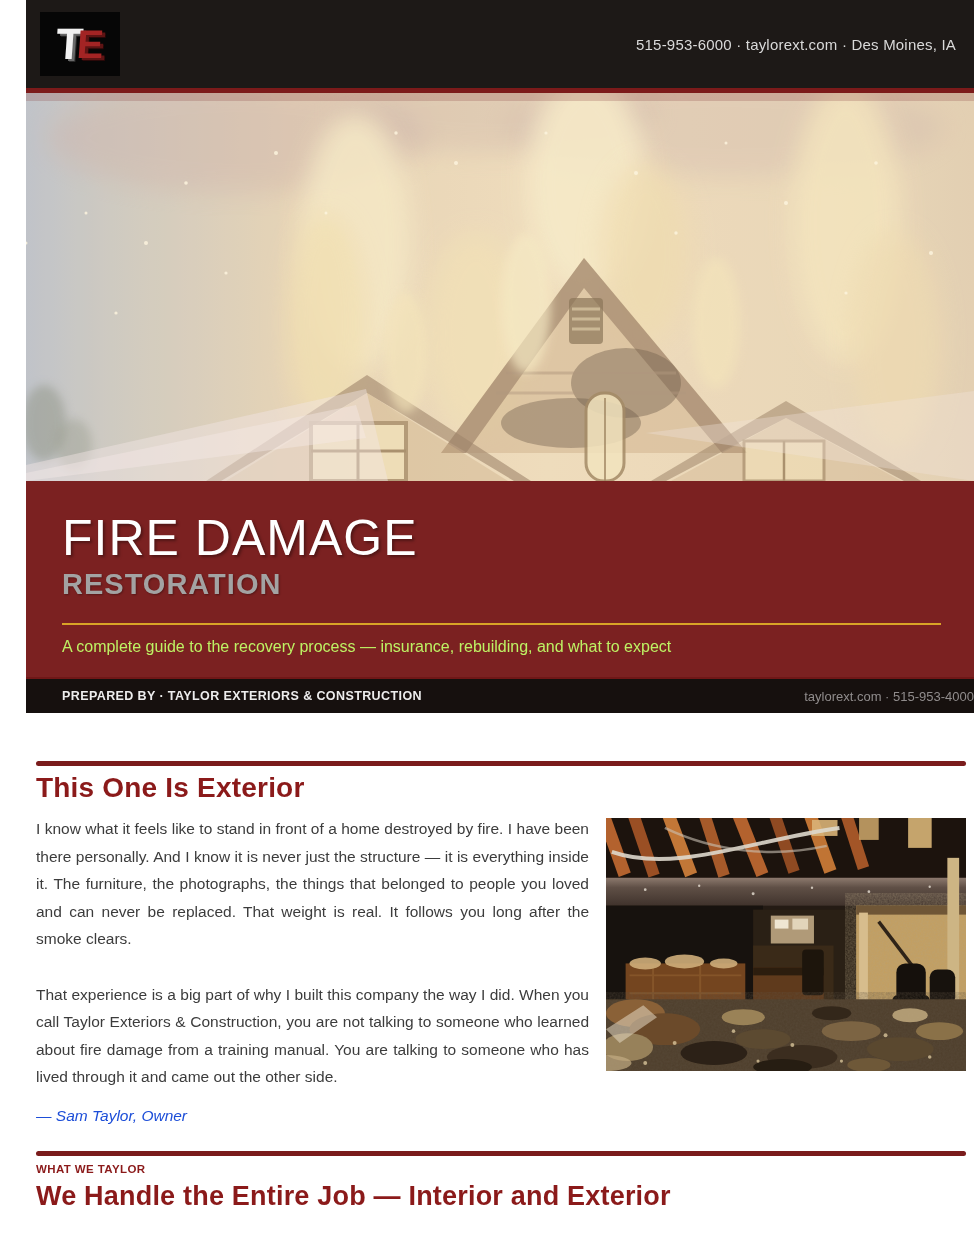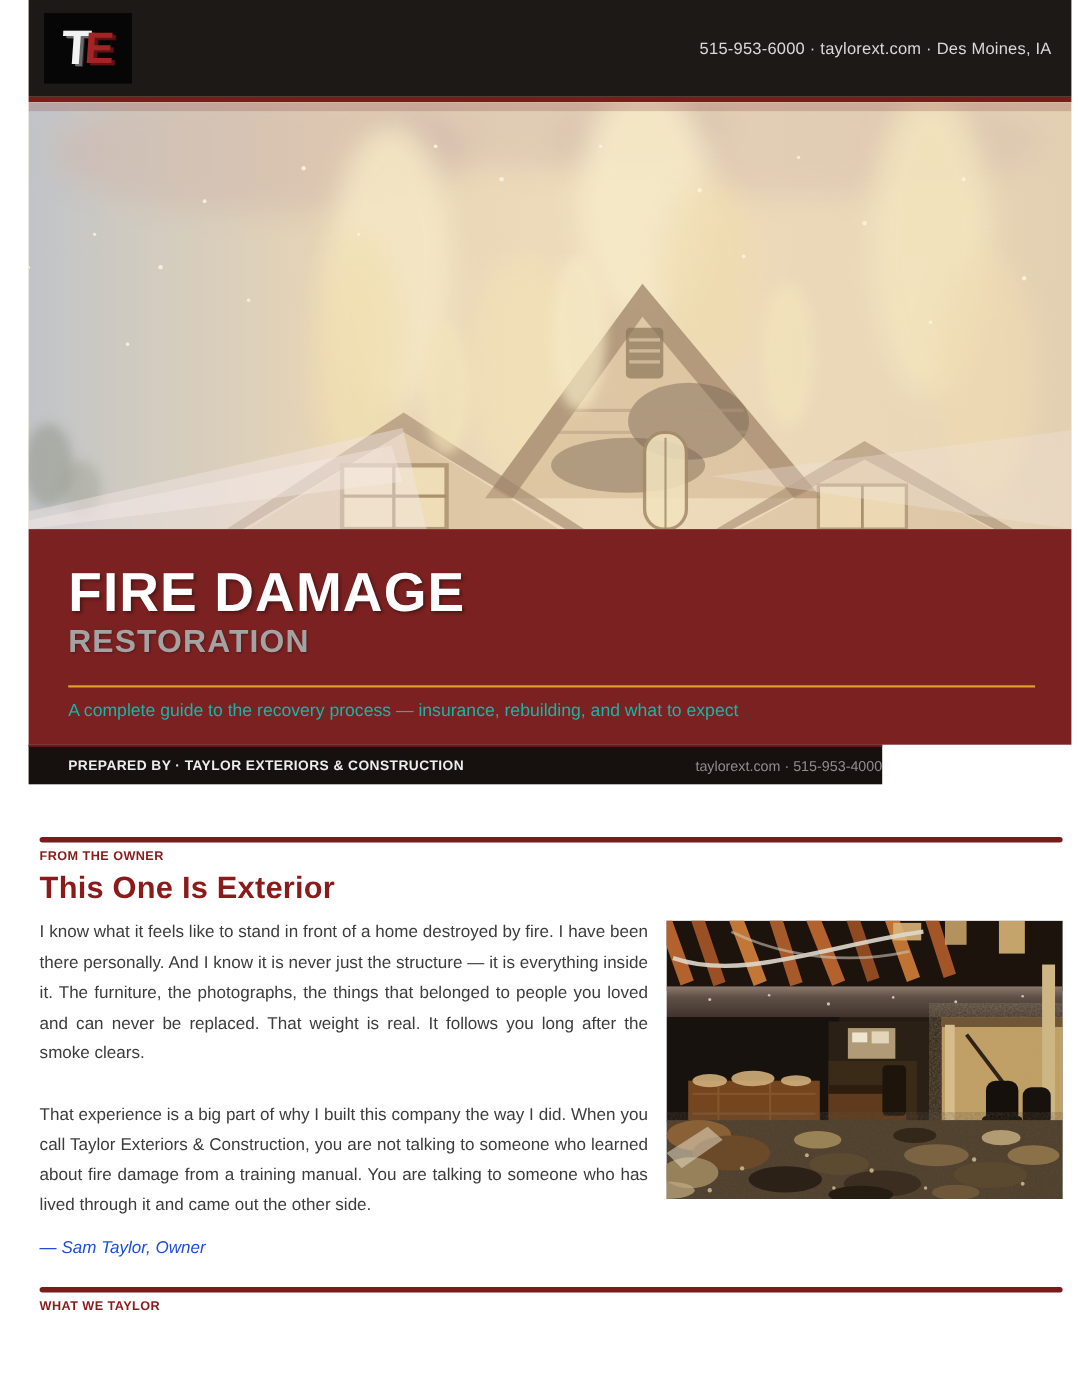--- a/index.html
+++ b/index.html
@@ -13,27 +13,27 @@
   .logo .e { color:#a32424; font-size:40px; margin-left:-6px; text-shadow:3px 2px 0 #5e1414, 4px 3px 0 #2a0808; transform:skewX(-4deg); }
   .contact { margin-left:auto; padding-right:18px; color:#d9d9d9; font-size:15px; letter-spacing:.2px; }
   .redline { margin-left:26px; width:948px; height:5px; background:#7c1a1a; }
 
   
   .hero { margin-left:26px; width:948px; height:388px; background:#e9d6b6; }
   .hero svg { display:block; width:100%; height:100%; }
 
   
   .banner { margin-left:26px; width:948px; height:196px; background:#7b2121; padding:30px 0 0 36px; }
-  .banner-title { font-size:50px; font-weight:bold; color:#ffffff; letter-spacing:1px; line-height:1.1; text-shadow:2px 2px 3px rgba(0,0,0,.35); }
+  .banner-title { font-size:50px; font-weight:normal; color:#ffffff; letter-spacing:1px; line-height:1.1; text-shadow:2px 2px 3px rgba(0,0,0,.35); }
   .banner-sub { font-size:29px; font-weight:bold; color:#a3a3a3; letter-spacing:1px; margin-top:2px; text-shadow:1px 1px 2px rgba(0,0,0,.3); }
   .goldline { width:879px; height:2px; background:#d9a427; margin-top:22px; }
-  .tagline { margin-top:13px; font-size:16px; color:#14b8a6; }
-
-  
-  .prepared { margin-left:26px; width:776px; height:36px; background:#16100e; border-top:2px solid #701717; display:flex; align-items:center; }
+  .tagline { margin-top:13px; font-size:16px; color:#bef264; }
+
+  
+  .prepared { margin-left:26px; width:948px; height:36px; background:#16100e; border-top:2px solid #701717; display:flex; align-items:center; }
   .prep-left { padding-left:36px; font-size:12.5px; font-weight:bold; color:#ededed; letter-spacing:.4px; }
   .prep-right { margin-left:auto; font-size:13px; color:#908c8c; }
 
   
   .content { margin:48px 14px 0 36px; width:930px; }
   .rule { height:5px; background:#7a1c1c; border-radius:3px; }
   .kicker { margin-top:7px; font-size:11.5px; font-weight:bold; color:#8b1a1a; letter-spacing:.4px; }
   .section-heading { margin-top:6px; font-size:28px; font-weight:bold; color:#8b1a1a; letter-spacing:.2px; }
   .owner-row { display:flex; margin-top:11px; }
   .owner-text { width:553px; font-size:15.5px; line-height:27.5px; color:#3c3c3c; text-align:justify; }
@@ -160,21 +160,20 @@
   </div>
 
   <div class="prepared">
     <div class="prep-left">PREPARED BY · TAYLOR EXTERIORS &amp; CONSTRUCTION</div>
     <div class="prep-right">taylorext.com · 515-953-4000</div>
   </div>
 
   <div class="content">
 
     <div class="rule"></div>
-    <div class="kicker">FROM THE OWNER</div>
     <div class="section-heading">This One Is Exterior</div>
 
     <div class="owner-row">
       <div class="owner-text">
         <p>I know what it feels like to stand in front of a home destroyed by fire. I have been there personally. And I know it is never just the structure — it is everything inside it. The furniture, the photographs, the things that belonged to people you loved and can never be replaced. That weight is real. It follows you long after the smoke clears.</p>
         <p>That experience is a big part of why I built this company the way I did. When you call Taylor Exteriors &amp; Construction, you are not talking to someone who learned about fire damage from a training manual. You are talking to someone who has lived through it and came out the other side.</p>
       </div>
 
       <div class="photo">
         <svg viewBox="0 0 367 254" preserveAspectRatio="none">
@@ -289,15 +288,16 @@
           </g>
           <path d="M0,212 L38,188 L52,200 L14,226 Z" fill="#e4d9c2" opacity="0.55"></path>
         </svg>
       </div>
     </div>
 
     <div class="attribution">— Sam Taylor, Owner</div>
 
     <div class="rule rule2"></div>
     <div class="kicker">WHAT WE TAYLOR</div>
+    <div class="section-heading h2">We Handle the Entire Job — Interior and Exterior</div>
 
   </div>
 </div>
 
 </body></html>

